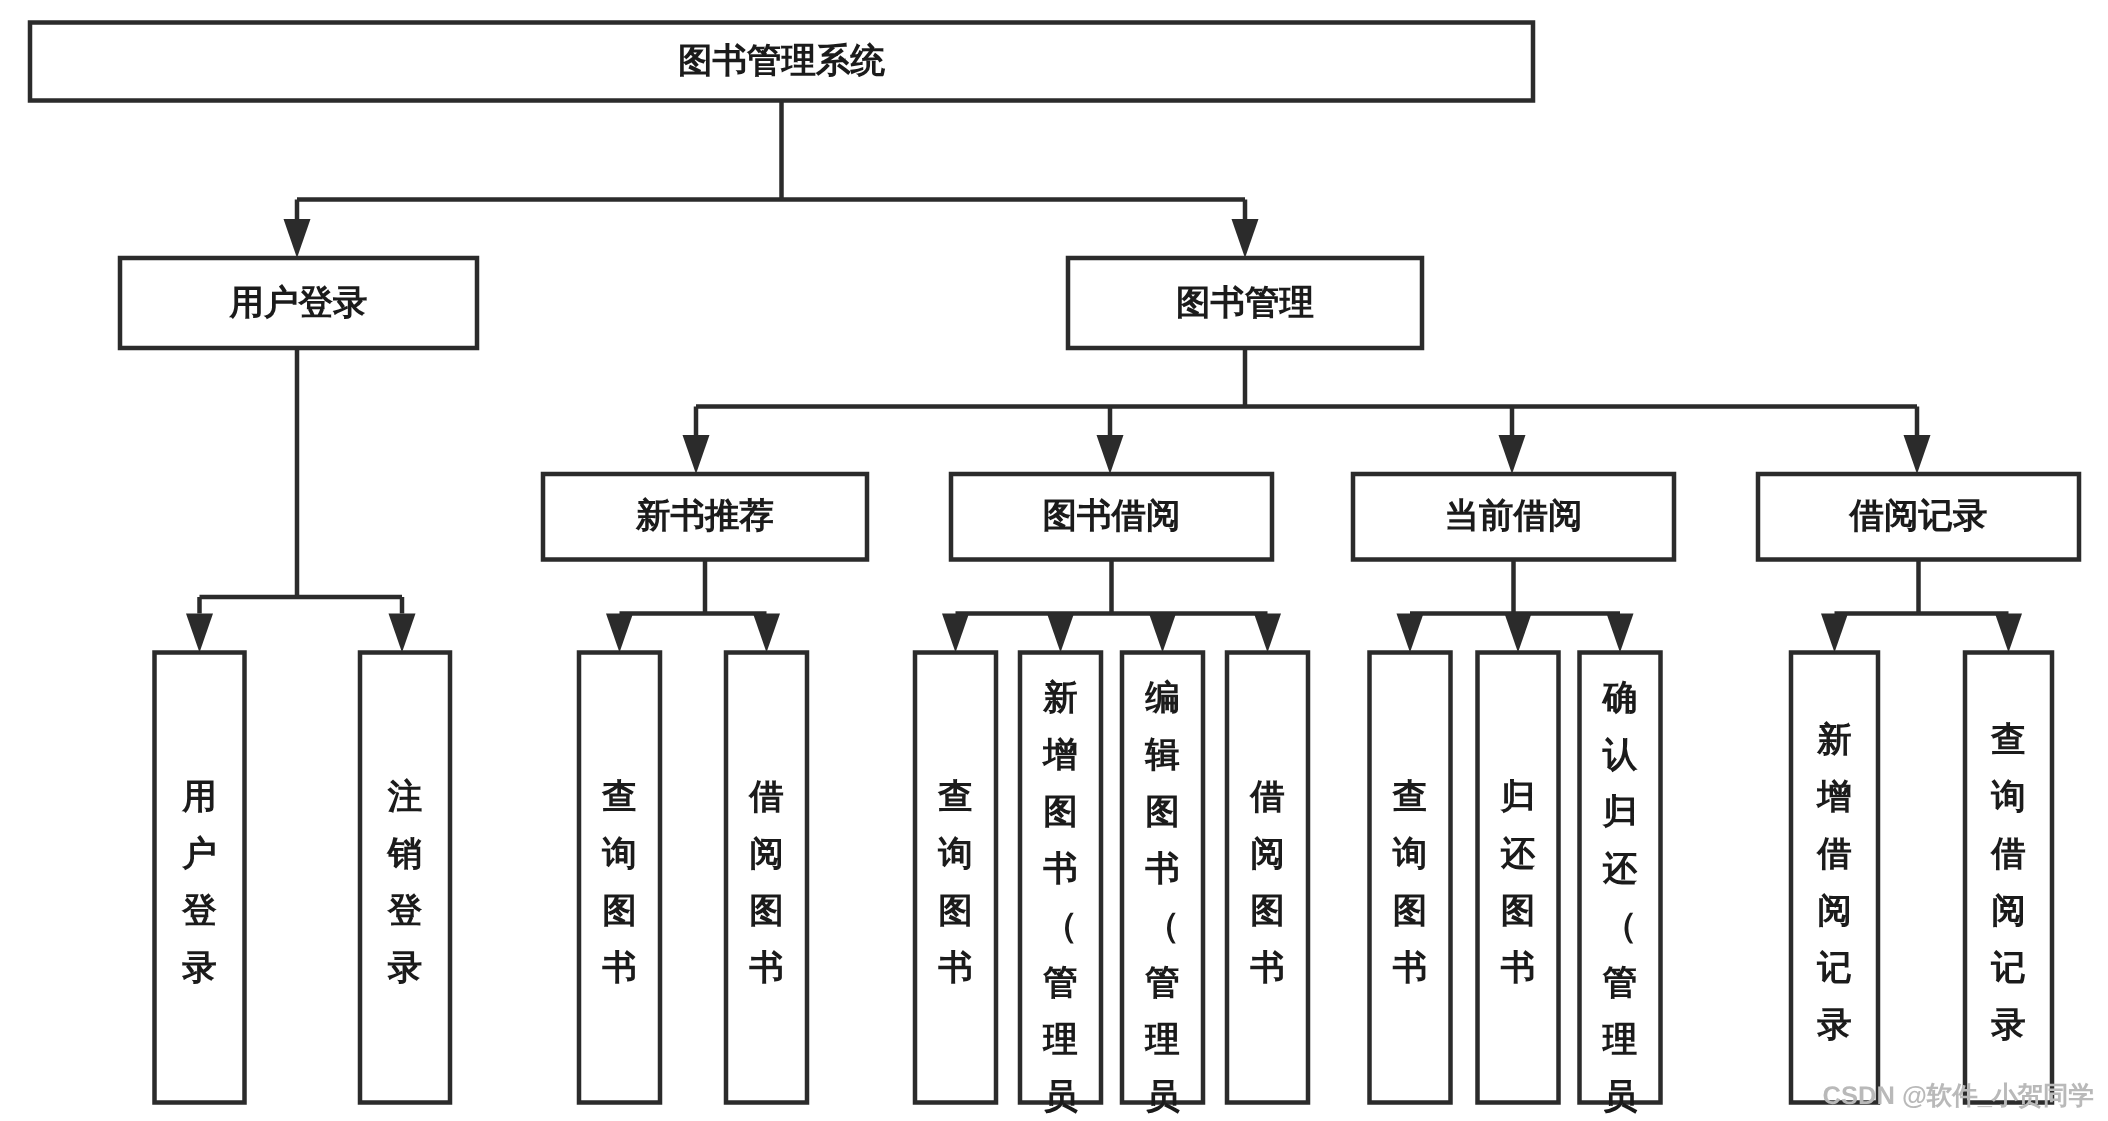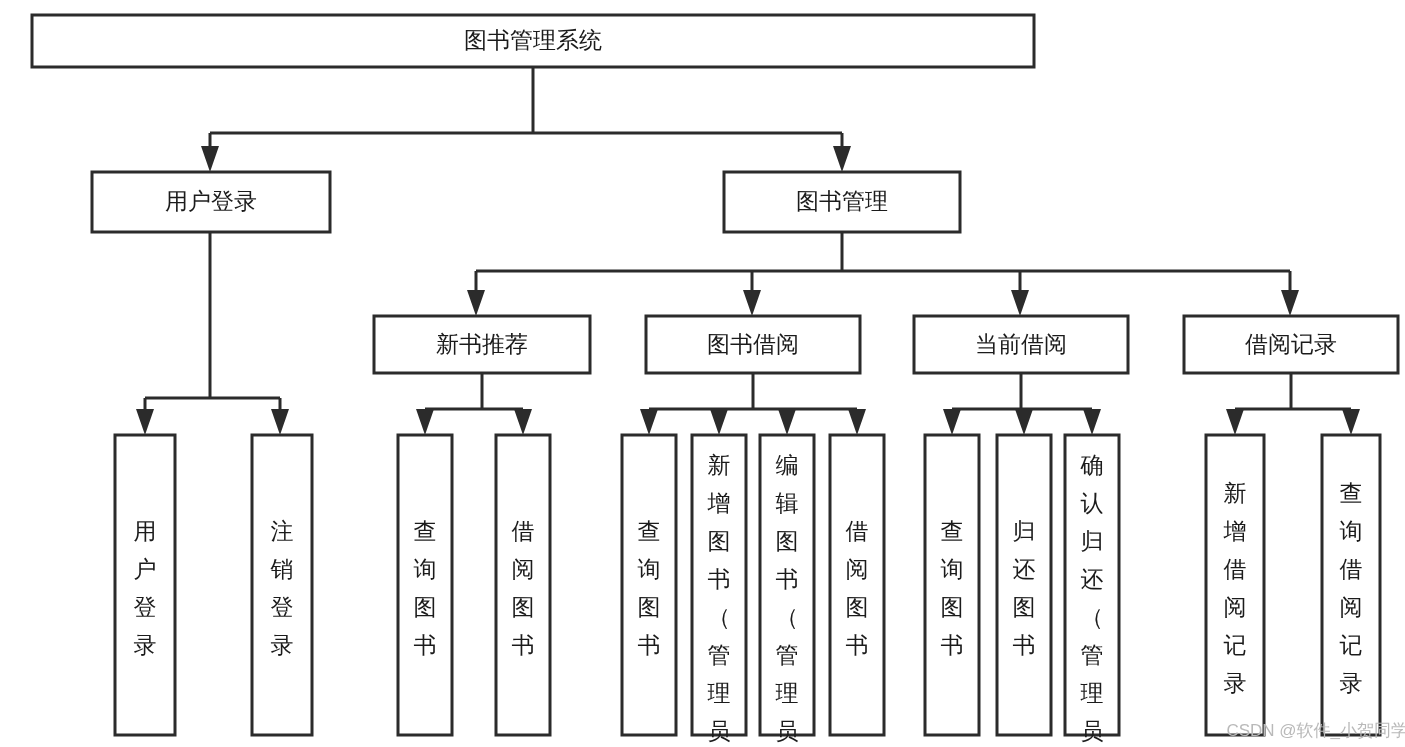--- a/index.html
+++ b/index.html
@@ -9,24 +9,25 @@
   }
   body {
     width: 1405px;
     height: 747px;
     font-family: "Liberation Sans", "DejaVu Sans", sans-serif;
     overflow: hidden;
     position: relative;
   }
   #diagram-root {
     position: absolute;
-    left: 12px;
+    left: 0;
     top: 0;
     width: 1279px;
     height: 747px;
+    font-weight: bold;
   }
   svg.diagram {
     display: block;
     width: 1405px;
     height: 747px;
     background: #ffffff;
   }
   .node-box {
     fill: #ffffff;
     stroke: #2b2b2b;

